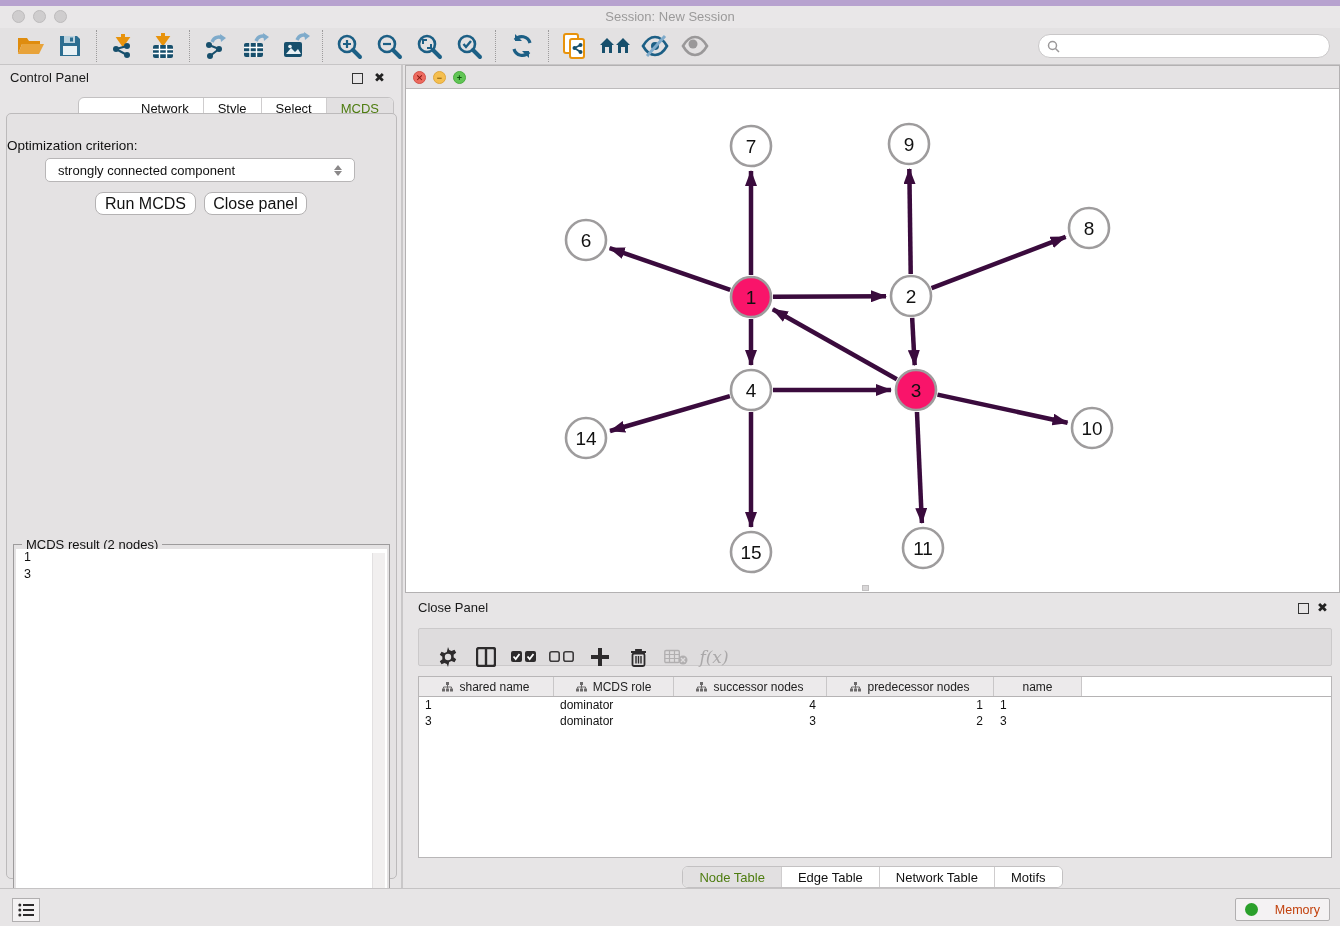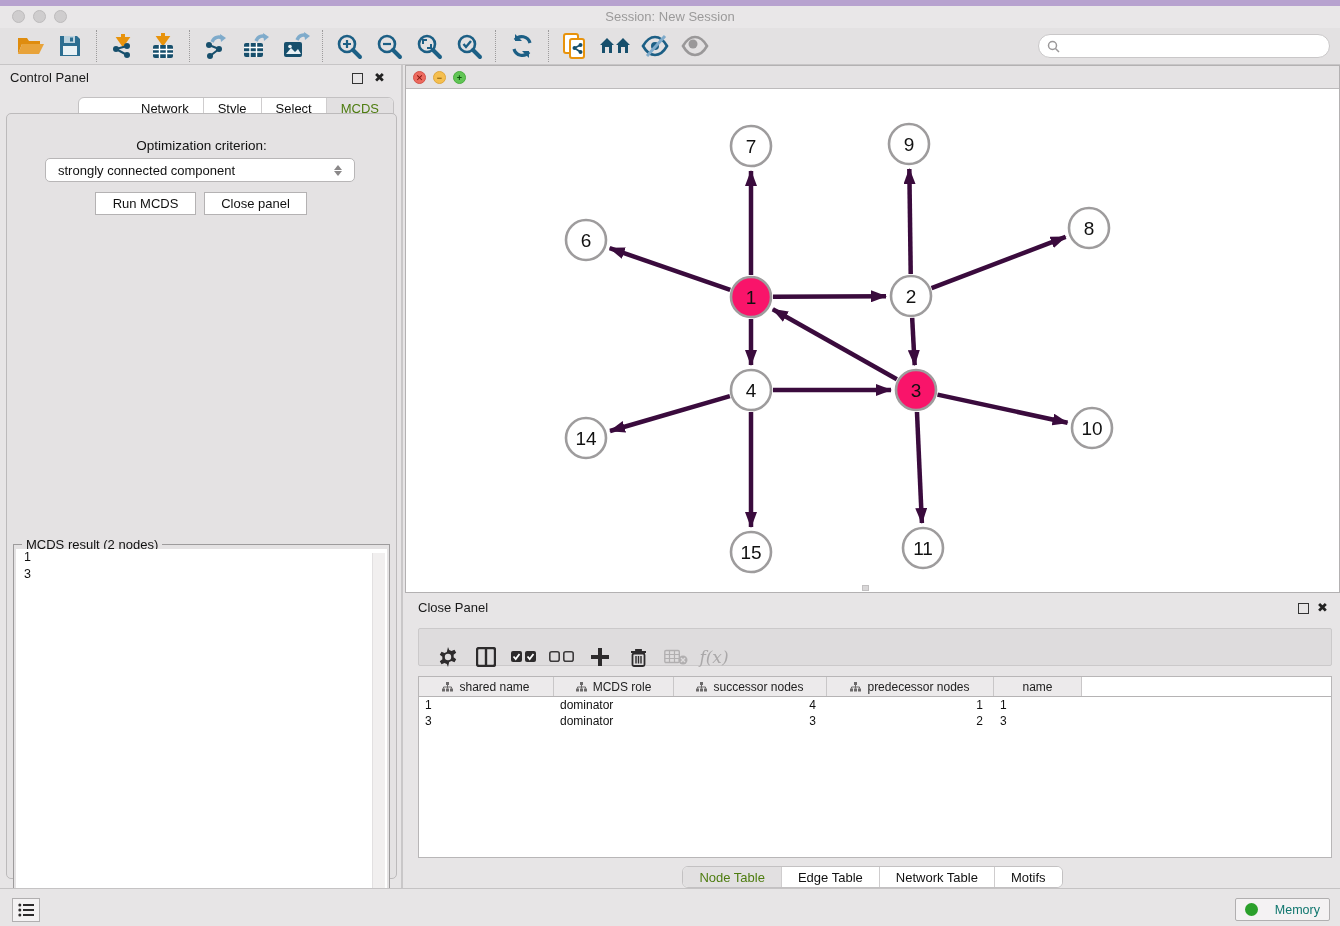--- a/index.html
+++ b/index.html
@@ -29,27 +29,27 @@
   .close-icon { position:absolute; top:6px; font-size:13px; font-weight:bold; color:#222; cursor:pointer; line-height:14px; }
   #cp-float { right:38px; } #cp-close { right:16px; }
 
   .seg-tabs { display:flex; border:1px solid #c3c1c2; border-radius:6px; overflow:hidden; background:#fff; height:22px; }
   .seg-tab { padding:3px 14px; font-size:13px; color:#111; background:#fff; border-right:1px solid #cfcdce; cursor:pointer; white-space:nowrap; }
   .seg-tab:last-child { border-right:none; }
   .seg-tab.disabled-active { background:#e2e0e1; color:#4d7c0f; }
   #cp-tabs { position:absolute; left:78px; top:32px;padding-left:48px; }
 
   #cp-content { position:absolute; left:6px; top:48px; width:391px; height:766px; border:1px solid #bcbabb; border-radius:5px; background:#e4e2e3; }
-  #opt-label { position:absolute; left:0; right:0; top:24px; text-align:center; font-size:13.5px; color:#111; }
+  #opt-label { position:absolute; left:0; right:0; top:24px; font-size:13.5px; color:#111; }
   #opt-dropdown { position:absolute; left:38px; top:44px; width:310px; height:24px; background:#fff; border:1px solid #b8b6b7; border-radius:5px; font-size:13px; color:#111; display:flex; align-items:center; padding:0 12px; cursor:pointer; }
   .stepper { margin-left:auto; display:flex; flex-direction:column; gap:1px; }
   .stepper i { width:0; height:0; border-left:4px solid transparent; border-right:4px solid transparent; }
   .stepper .up { border-bottom:5px solid #8a8889; }
   .stepper .dn { border-top:5px solid #8a8889; }
-  .cp-btn { position:absolute; top:78px; height:23px; background:#fff; border:1px solid #b4b2b3; border-radius:0; font-size:13px; color:#111; font-family:inherit; cursor:pointer; }
+  .cp-btn { position:absolute; top:78px; height:23px; background:#fff; border:1px solid #b4b2b3; border-radius:8px; font-size:16px; color:#111; font-family:inherit; cursor:pointer; }
   #run-btn { left:88px; width:101px; }
   #close-panel-btn { left:197px; width:103px; }
 
   #result-group { position:absolute; left:6px; top:430px; width:377px; height:372px; border:1px solid #9d9b9c; background:#e4e2e3; }
   #result-title { position:absolute; left:8px; top:-8px; background:#e4e2e3; padding:0 4px; font-size:13px; color:#111;text-align:center; }
   #result-list { position:absolute; left:2px; top:4px; right:2px; bottom:2px; background:#fff; overflow:hidden; }
   .result-item { font-size:12.5px; color:#111; padding:1px 8px; line-height:15px; }
   #result-scroll { position:absolute; right:2px; top:4px; width:13px; bottom:2px; background:#f1efef; border-left:1px solid #e2e0e1; }
 
   
@@ -80,21 +80,21 @@
   .td { font-size:12px; color:#111; padding:0 6px; line-height:16px; white-space:nowrap; }
   .ta-r { text-align:right; padding-right:11px; }
   .c0 { width:135px; } .c1 { width:120px; } .c2 { width:153px; } .c3 { width:167px; } .c4 { width:88px; }
 
   #tp-tabs { position:absolute; left:0; right:0; top:271px; display:flex; justify-content:center; }
   #tp-tabs .seg-tab { padding:3px 16px; }
 
   
   #statusbar { left:0; top:888px; width:1340px; height:38px; background:#e7e5e6; border-top:1px solid #c5c3c4; }
   #list-btn { position:absolute; left:12px; top:9px; width:28px; height:24px; background:#f4f2f3; border:1px solid #b1afb0; display:flex; align-items:center; justify-content:center; cursor:pointer; }
-  #memory-btn { position:absolute; right:10px; top:9px; height:23px; background:#f4f2f3; border:1px solid #b1afb0; border-radius:2px; display:flex; align-items:center; gap:17px; padding:0 9px; font-size:12.5px; color:#0f766e; cursor:pointer; }
+  #memory-btn { position:absolute; right:10px; top:9px; height:23px; background:#f4f2f3; border:1px solid #b1afb0; border-radius:2px; display:flex; align-items:center; gap:17px; padding:0 9px; font-size:12.5px; color:#c2410c; cursor:pointer; }
   #memory-dot { width:13px; height:13px; border-radius:50%; background:#2ba02b; }
 </style>
 </head>
 <body>
 
 <div id="desktop-strip" class="abs"></div>
 <div id="titlebar" class="abs">
   <div class="mac-dots">
     <span class="mac-dot"></span>
     <span class="mac-dot"></span>

